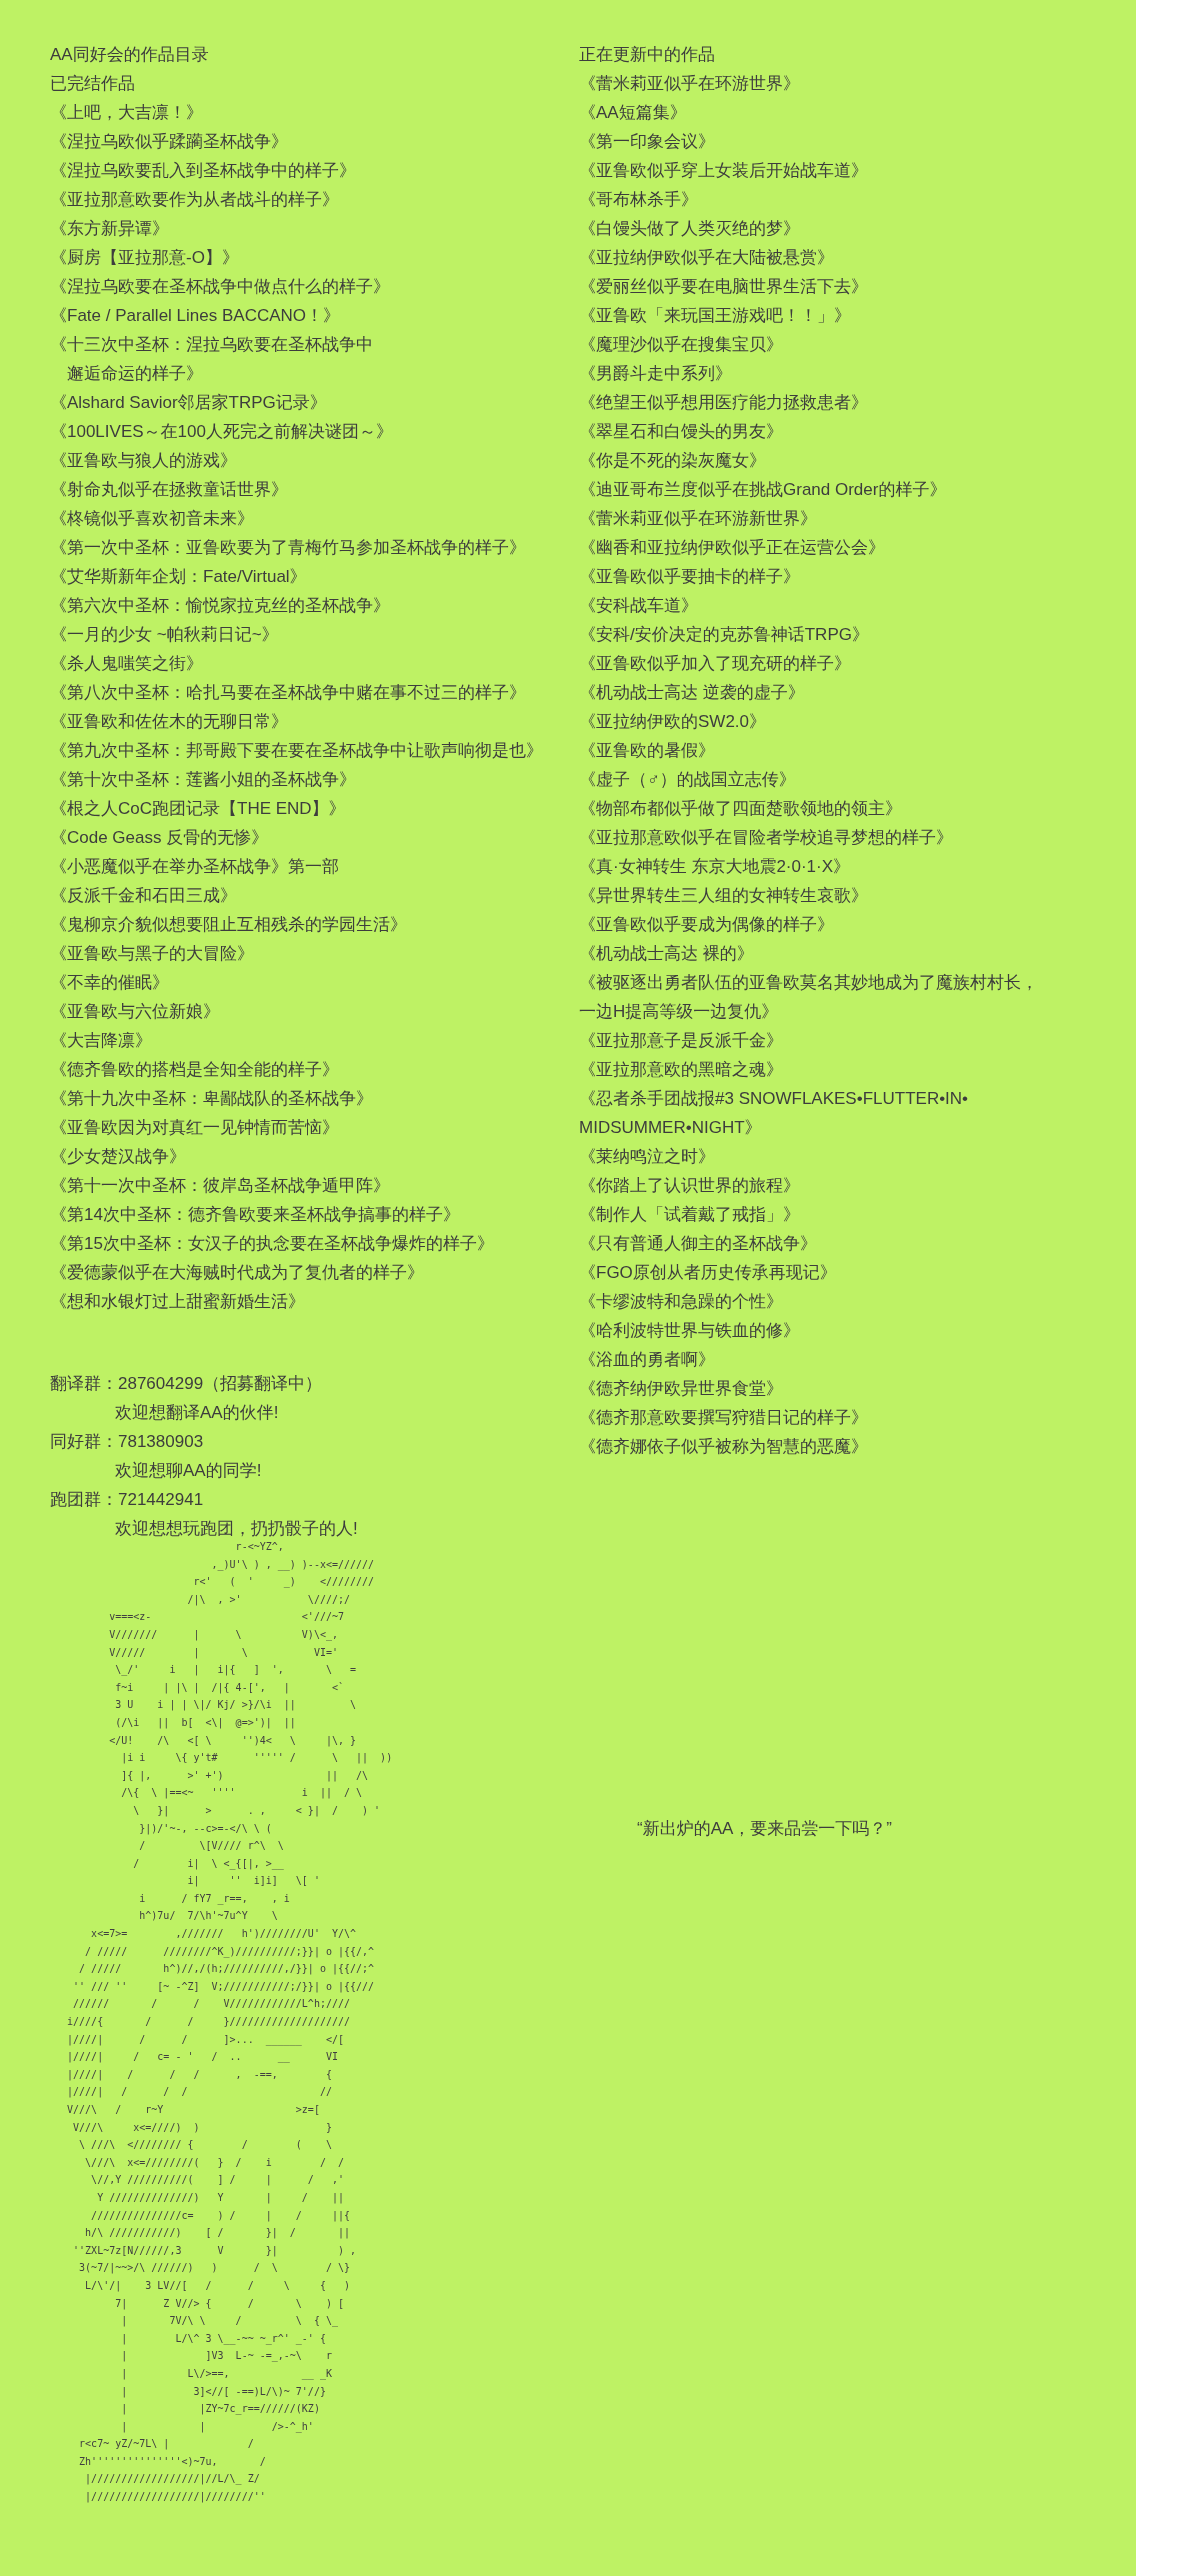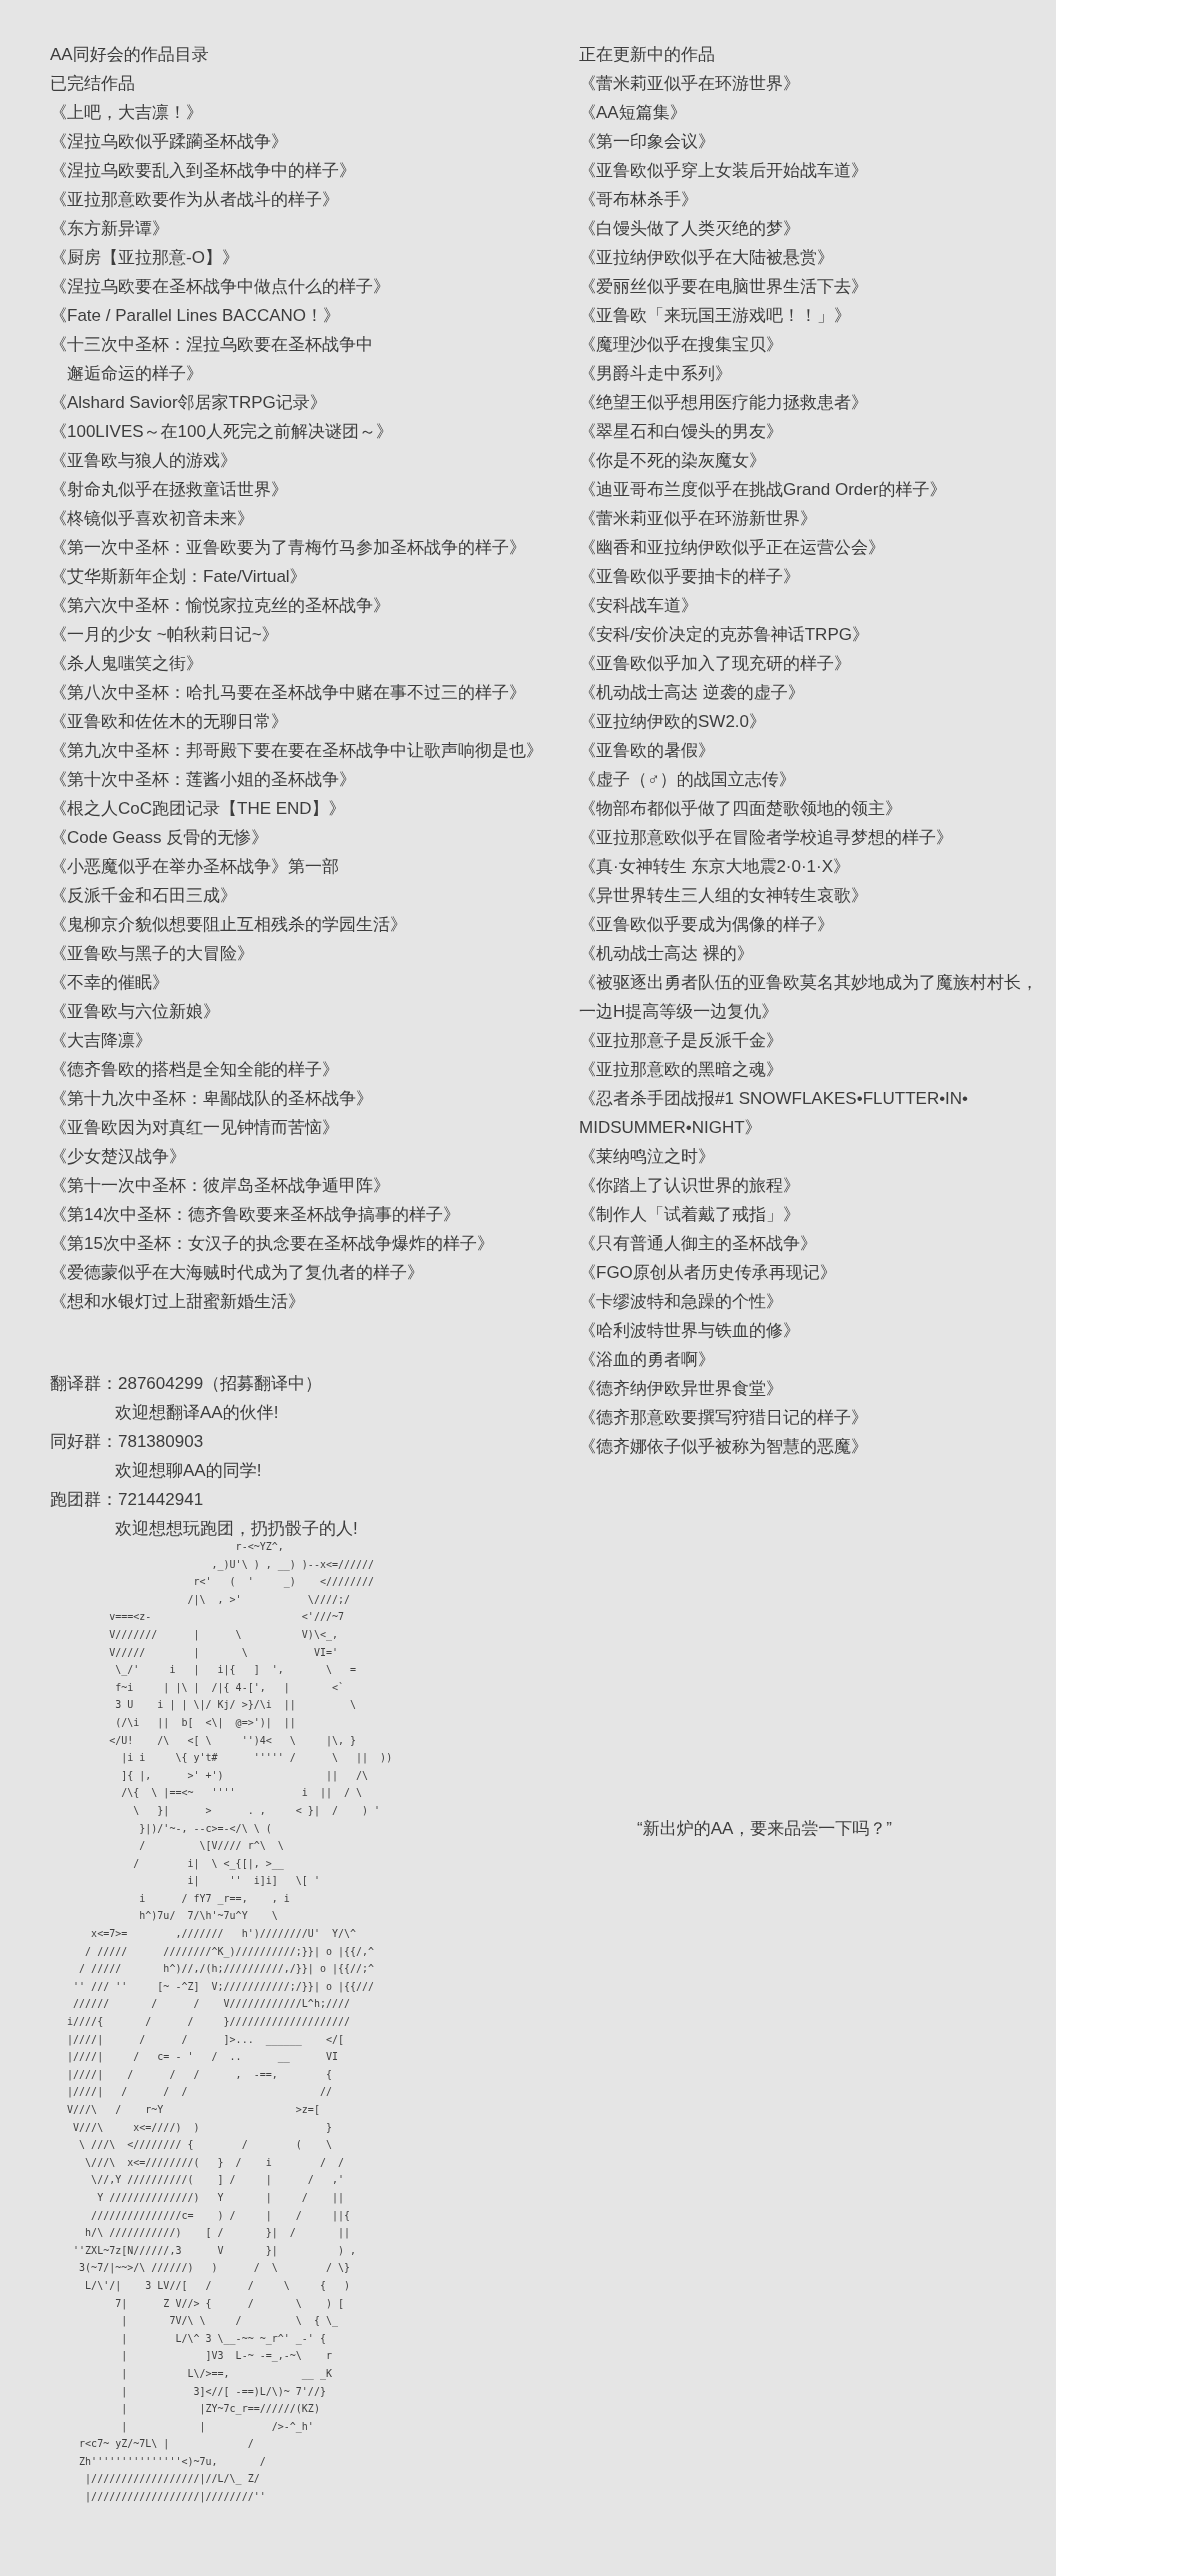--- a/index.html
+++ b/index.html
@@ -1,20 +1,20 @@
 <!DOCTYPE html>
 <html><head>
 <meta charset="utf-8">
 <style>
   html,body{margin:0;padding:0;background:#ffffff;}
   .page{
     position:relative;
-    width:1056px;
+    width:1136px;
     height:2576px;
-    background:#e5e5e5;
+    background:#bef264;
     color:#3d3d3d;
     font-family:"Liberation Sans",sans-serif;
     font-size:17px;
     overflow:hidden;
   }
   .col{position:absolute;top:40px;}
   .col-left{left:50px;width:533px;}
   .col-right{left:579px;width:615px;}
   .line,.work{line-height:29px;white-space:nowrap;}
   .groups{margin-top:53px;}
@@ -141,21 +141,21 @@
         <div class="work">《物部布都似乎做了四面楚歌领地的领主》</div>
         <div class="work">《亚拉那意欧似乎在冒险者学校追寻梦想的样子》</div>
         <div class="work">《真·女神转生 东京大地震2·0·1·X》</div>
         <div class="work">《异世界转生三人组的女神转生哀歌》</div>
         <div class="work">《亚鲁欧似乎要成为偶像的样子》</div>
         <div class="work">《机动战士高达 裸的》</div>
         <div class="work">《被驱逐出勇者队伍的亚鲁欧莫名其妙地成为了魔族村村长，</div>
         <div class="work">一边H提高等级一边复仇》</div>
         <div class="work">《亚拉那意子是反派千金》</div>
         <div class="work">《亚拉那意欧的黑暗之魂》</div>
-        <div class="work">《忍者杀手团战报#1 SNOWFLAKES•FLUTTER•IN•</div>
+        <div class="work">《忍者杀手团战报#3 SNOWFLAKES•FLUTTER•IN•</div>
         <div class="work">MIDSUMMER•NIGHT》</div>
         <div class="work">《莱纳鸣泣之时》</div>
         <div class="work">《你踏上了认识世界的旅程》</div>
         <div class="work">《制作人「试着戴了戒指」》</div>
         <div class="work">《只有普通人御主的圣杯战争》</div>
         <div class="work">《FGO原创从者历史传承再现记》</div>
         <div class="work">《卡缪波特和急躁的个性》</div>
         <div class="work">《哈利波特世界与铁血的修》</div>
         <div class="work">《浴血的勇者啊》</div>
         <div class="work">《德齐纳伊欧异世界食堂》</div>

